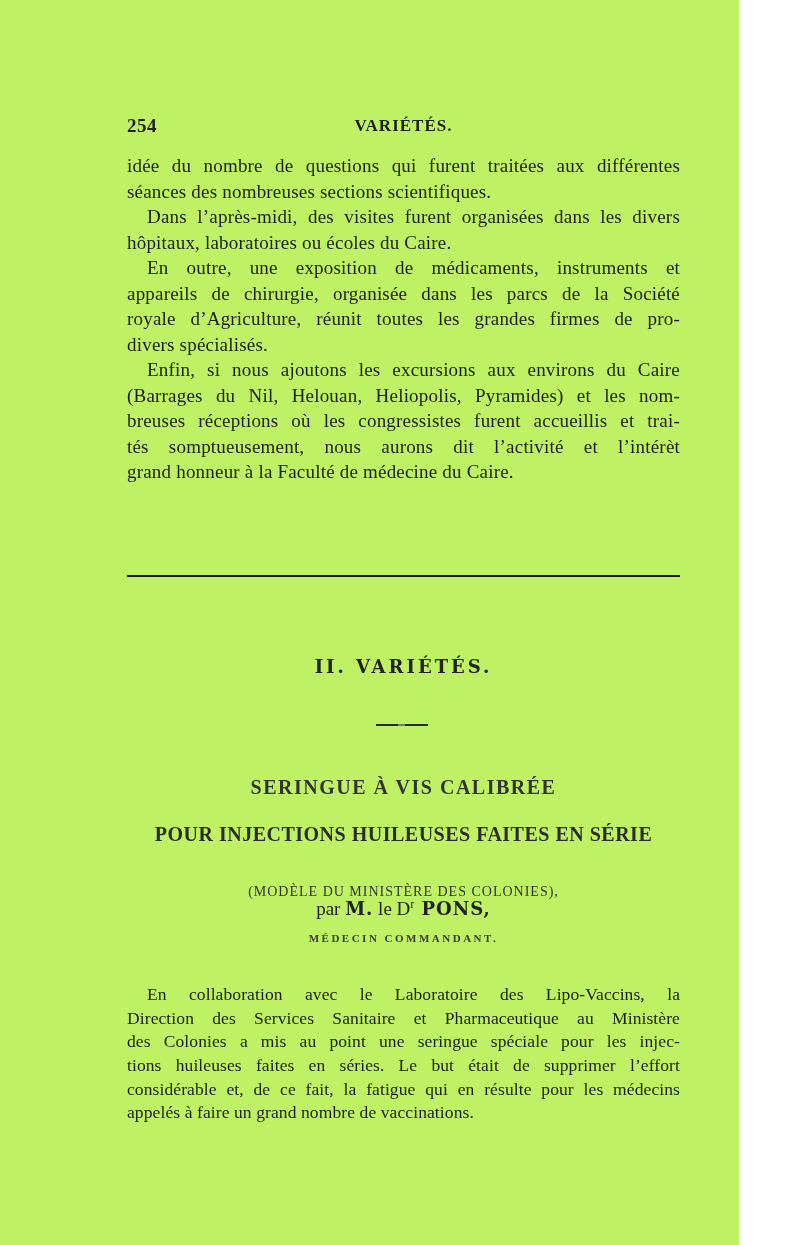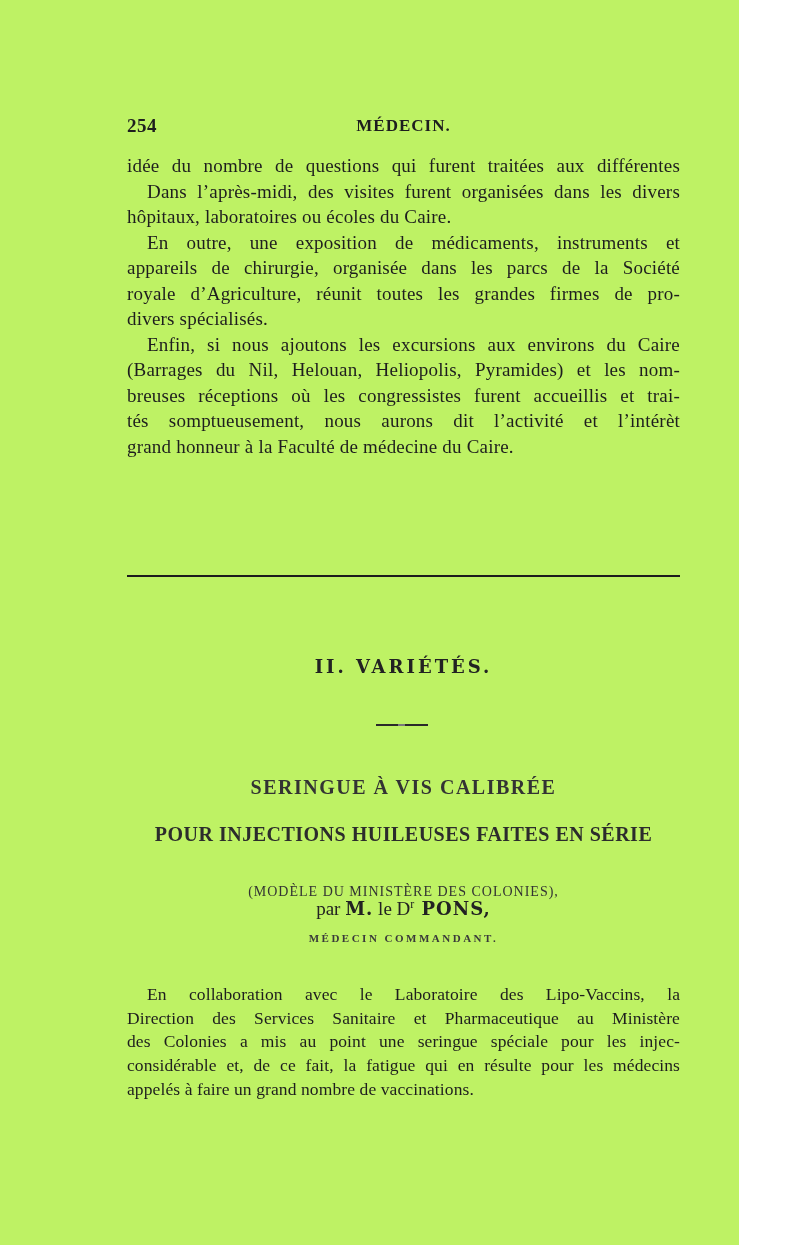--- a/index.html
+++ b/index.html
@@ -125,25 +125,26 @@
     letter-spacing: 2.5px;
     color: #3a3a3a;
   }
 </style>
 </head>
 <body>
 
 <div class="page">
 
   <div class="folio">254</div>
-  <div class="running-title">MÉDECIN.</div>
+  <div class="running-title">VARIÉTÉS.</div>
 
   <div class="textblock intro-block">
 
     <div class="pline">idée du nombre de questions qui furent traitées aux différentes</div>
+    <div class="pline last">séances des nombreuses sections scientifiques.</div>
 
     <div class="pline indent">Dans l’après-midi, des visites furent organisées dans les divers</div>
     <div class="pline last">hôpitaux, laboratoires ou écoles du Caire.</div>
 
     <div class="pline indent">En outre, une exposition de médicaments, instruments et</div>
     <div class="pline">appareils de chirurgie, organisée dans les parcs de la Société</div>
     <div class="pline">royale d’Agriculture, réunit toutes les grandes firmes de pro-</div>
     <div class="pline last">divers spécialisés.</div>
 
     <div class="pline indent">Enfin, si nous ajoutons les excursions aux environs du Caire</div>
@@ -166,17 +167,18 @@
   <div class="centered byline">
     <span>par </span><span class="heavy">M.</span><span> le D</span><span class="sup">r</span><span class="heavy"> PONS,</span>
   </div>
 
   <div class="centered author-role">MÉDECIN COMMANDANT.</div>
 
   <div class="textblock article-block">
     <div class="pline indent">En collaboration avec le Laboratoire des Lipo-Vaccins, la</div>
     <div class="pline">Direction des Services Sanitaire et Pharmaceutique au Ministère</div>
     <div class="pline">des Colonies a mis au point une seringue spéciale pour les injec-</div>
+    <div class="pline">tions huileuses faites en séries. Le but était de supprimer l’effort</div>
     <div class="pline">considérable et, de ce fait, la fatigue qui en résulte pour les médecins</div>
     <div class="pline last">appelés à faire un grand nombre de vaccinations.</div>
   </div>
 
 </div>
 
 </body></html>

